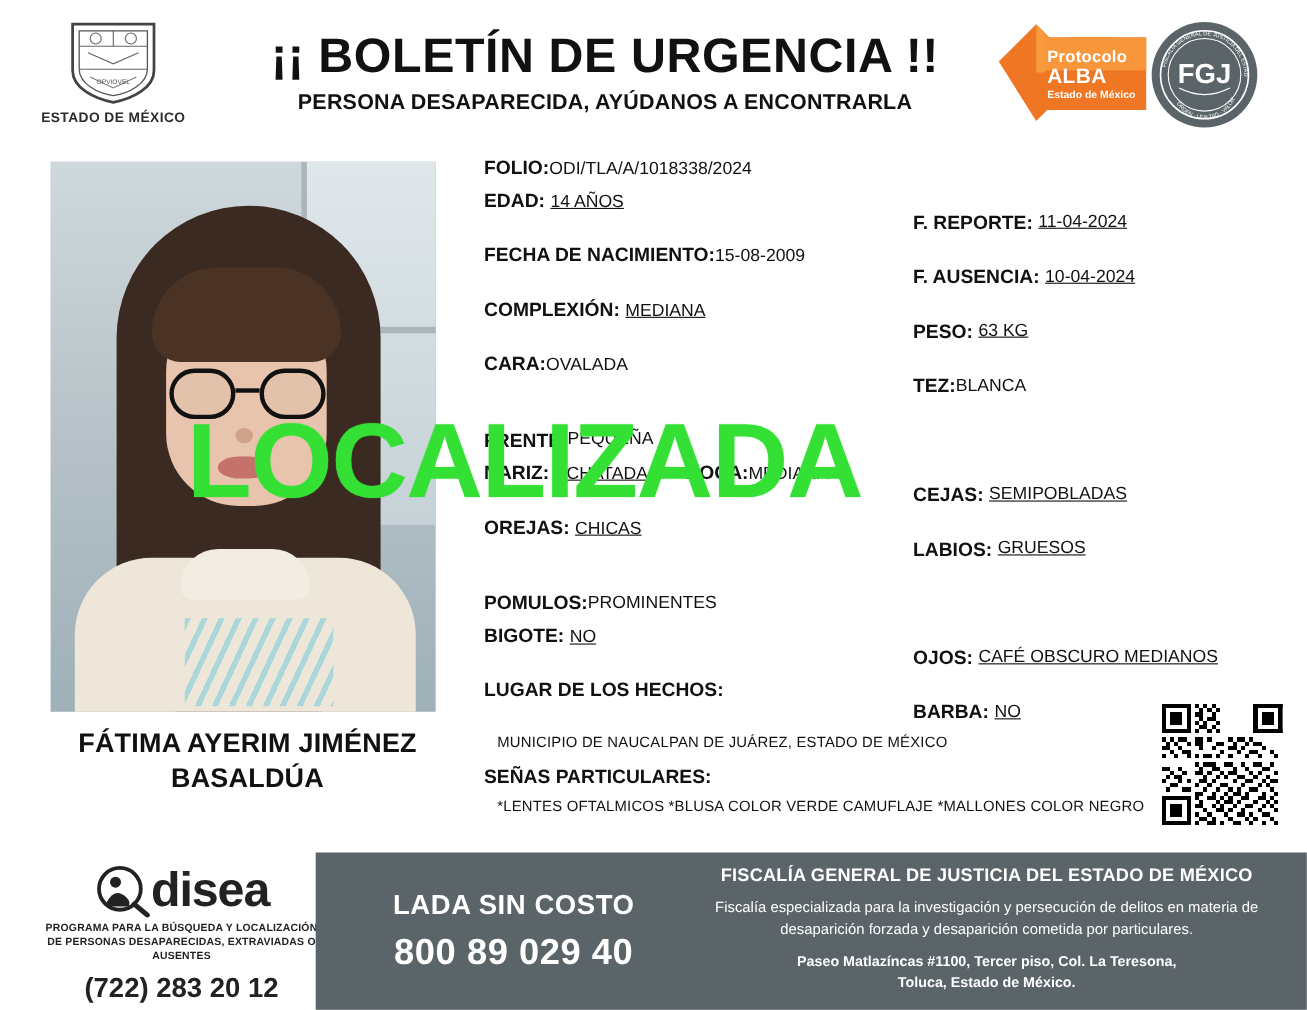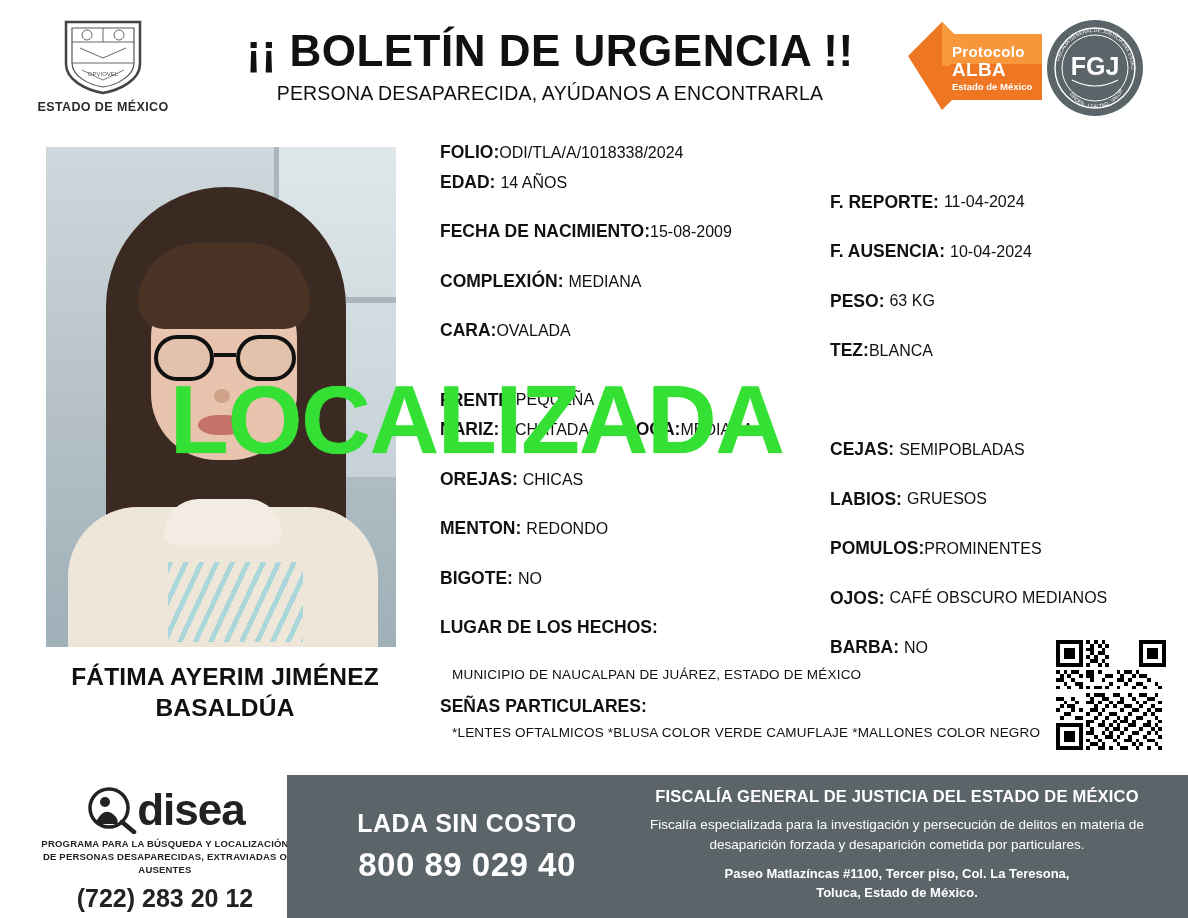--- a/index.html
+++ b/index.html
@@ -25,21 +25,21 @@
   .edomex-seal .seal-label {
     font-size:12.5px; font-weight:bold; letter-spacing:.4px; margin-top:4px; color:#2b2b2b;
   }
 
   .title-block { position:absolute; left:190px; top:26px; width:720px; text-align:center; }
   .title-main {
     font-size:44px; font-weight:bold; letter-spacing:.5px; color:#111;
     white-space:nowrap;
   }
   .title-sub {
-    font-size:19.5px; font-weight:normal; letter-spacing:.2px; margin-top:6px; color:#111;
+    font-size:19.5px; font-weight:bold; letter-spacing:.2px; margin-top:6px; color:#111;
     white-space:nowrap;
   }
 
   
   .alba-logo { position:absolute; left:900px; top:16px; width:150px; height:100px; }
   .alba-logo .arrowwrap { position:absolute; left:0; top:0; width:150px; height:100px; }
   .alba-text {
     position:absolute; left:52px; top:28px; width:96px; color:#fff; line-height:1.05;
   }
   .alba-text .l1 { font-size:15px; font-weight:bold; letter-spacing:.3px;}
@@ -115,21 +115,21 @@
   .victim-name {
     position:absolute; left:30px; top:662px; width:390px; text-align:center;
     font-size:24.5px; font-weight:bold; line-height:1.25; letter-spacing:.2px; color:#111;
   }
 
   
   .data { position:absolute; left:440px; top:142px; width:730px; }
   .row { display:flex; align-items:baseline; margin-bottom:8.5px; }
   .lbl { font-weight:bold; font-size:17.5px; color:#111; }
   .val { font-size:16px; color:#111; }
-  .val.sp { margin-left:5px; }
+  .val.sp { margin-left:5px;text-decoration:underline; }
   .sub-val { font-size:13.5px; margin-top:3px; margin-left:12px; color:#111; letter-spacing:.2px; }
 
   
   .pairrow { display:flex; margin-bottom:8.5px; }
   .pairrow .left { width:390px; display:flex; align-items:baseline; }
   .pairrow .right { width:340px; display:flex; align-items:center;margin-top:20px; }
 
   
   .localizada {
     position:absolute; left:170px; top:372px; width:1010px;
@@ -326,24 +326,20 @@
         <span class="lbl">OREJAS:</span>
         <span class="val sp">CHICAS</span>
       </div>
       <div class="right">
         <span class="lbl">LABIOS:</span>
         <span class="val sp">GRUESOS</span>
       </div>
     </div>
 
     <div class="pairrow">
-      <div class="left">
-        <span class="lbl">MENTON:</span>
-        <span class="val sp">REDONDO</span>
-      </div>
       <div class="right">
         <span class="lbl">POMULOS:</span>
         <span class="val">PROMINENTES</span>
       </div>
     </div>
 
     <div class="pairrow">
       <div class="left">
         <span class="lbl">BIGOTE:</span>
         <span class="val sp">NO</span>

